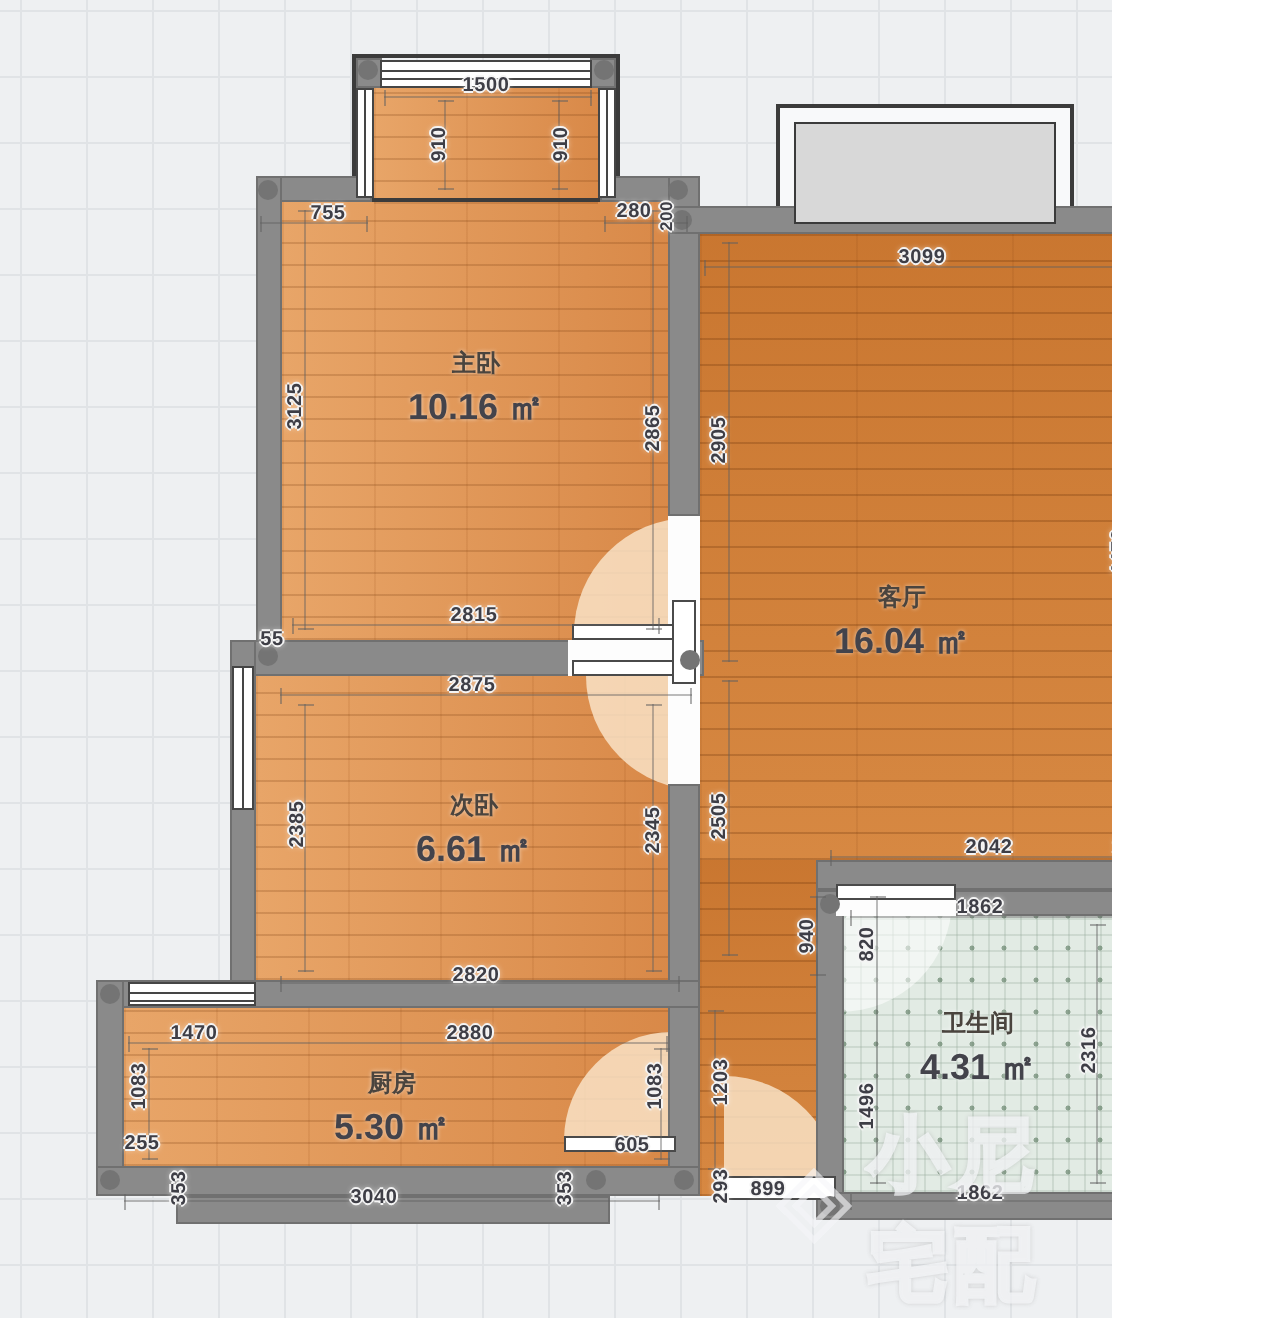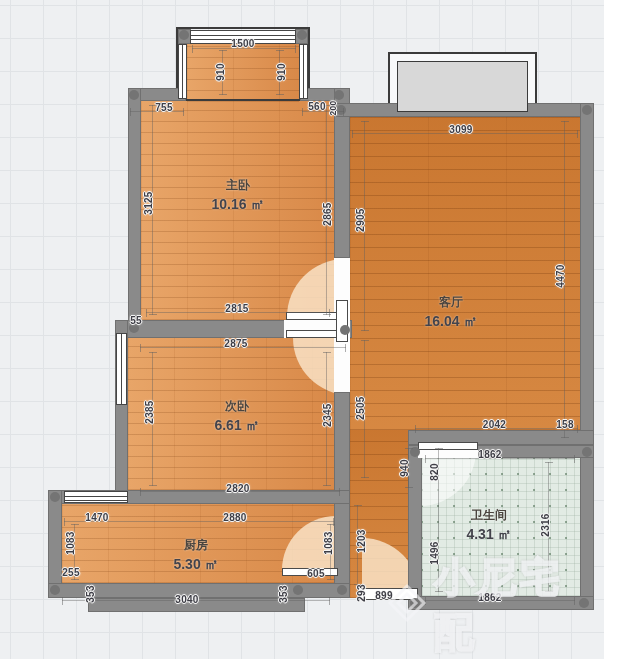--- a/index.html
+++ b/index.html
@@ -1,17 +1,17 @@
 <!DOCTYPE html>
 <html><head>
 <meta charset="utf-8">
 <style>
   html,body{margin:0;padding:0;}
   body{font-family:"Liberation Sans","DejaVu Sans",sans-serif;}
-  .canvas{position:relative;width:604px;height:659px;overflow:hidden;
+  .canvas{position:relative;width:556px;height:659px;overflow:hidden;
     background-color:#eef0f2;
     background-image:linear-gradient(#e0e3e6 1px,transparent 1px),linear-gradient(90deg,#e0e3e6 1px,transparent 1px);
     background-size:33px 33px;background-position:10px 5px;}
   .abs{position:absolute;box-sizing:border-box;}
   
   .floorA{background-color:#de9050;
     background-image:
       repeating-linear-gradient(0deg, rgba(120,60,15,0.22) 0 1px, transparent 1px 11px),
       repeating-linear-gradient(90deg, rgba(150,75,20,0.12) 0 1px, transparent 1px 46px),
       linear-gradient(90deg, rgba(255,214,160,0.30), rgba(185,95,25,0.14));
@@ -52,21 +52,21 @@
   .dl.v::before{top:0;} .dl.v::after{bottom:0;}
   
   .dim{position:absolute;z-index:40;font-size:10px;font-weight:700;color:#3e3e46;white-space:nowrap;
     transform:translate(-50%,-50%);letter-spacing:0.3px;
     text-shadow:-1px 0 #f4f4f4,1px 0 #f4f4f4,0 -1px #f4f4f4,0 1px #f4f4f4,0 0 3px #ffffff;}
   .dim.v{transform:translate(-50%,-50%) rotate(-90deg);}
   .dim.tiny{font-size:8.5px;}
   .room-label{position:absolute;z-index:40;transform:translate(-50%,-50%);text-align:center;line-height:1.5;white-space:nowrap;}
   .room-label .rn{font-size:12px;font-weight:700;color:#4a443e;
     text-shadow:0 0 2px rgba(255,255,255,0.6);}
-  .room-label .ra{font-size:14px;font-weight:700;color:#43434b;
+  .room-label .ra{font-size:18px;font-weight:700;color:#43434b;
     text-shadow:0 0 2px rgba(255,255,255,0.6);}
   
   .wm{position:absolute;z-index:60;display:flex;align-items:center;gap:6px;
     left:386px;top:550px;opacity:0.85;pointer-events:none;}
   .wm .wm-text{font-size:40px;font-weight:800;letter-spacing:3px;color:rgba(255,255,255,0.18);
     -webkit-text-stroke:2px rgba(245,246,248,0.85);
     filter:drop-shadow(0 0 1px rgba(140,140,140,0.45));}
   .wm svg{opacity:0.85;}
 </style>
 </head>
@@ -172,21 +172,21 @@
   <div class="abs dl h" style="left:425px;top:600px;width:150px;"></div>
   <div class="abs dl v" style="left:548px;top:462px;height:130px;"></div>
   <div class="abs dl v" style="left:438px;top:448px;height:144px;"></div>
   <div class="abs dl v" style="left:408px;top:448px;height:40px;"></div>
   <div class="abs dl v" style="left:357px;top:505px;height:80px;"></div>
 
   <div class="dim" style="left:243px;top:43px;">1500</div>
   <div class="dim v" style="left:220px;top:72px;">910</div>
   <div class="dim v" style="left:281px;top:72px;">910</div>
   <div class="dim" style="left:164px;top:107px;">755</div>
-  <div class="dim" style="left:317px;top:106px;">560</div>
+  <div class="dim" style="left:317px;top:106px;">280</div>
   <div class="dim v tiny" style="left:333px;top:108px;">200</div>
   <div class="dim v" style="left:148px;top:203px;">3125</div>
   <div class="dim v" style="left:327px;top:214px;">2865</div>
   <div class="dim" style="left:237px;top:308px;">2815</div>
   <div class="dim" style="left:136px;top:320px;">55</div>
   <div class="dim" style="left:236px;top:343px;">2875</div>
   <div class="dim v" style="left:149px;top:412px;">2385</div>
   <div class="dim v" style="left:327px;top:415px;">2345</div>
   <div class="dim" style="left:238px;top:488px;">2820</div>
   <div class="dim" style="left:461px;top:129px;">3099</div>

